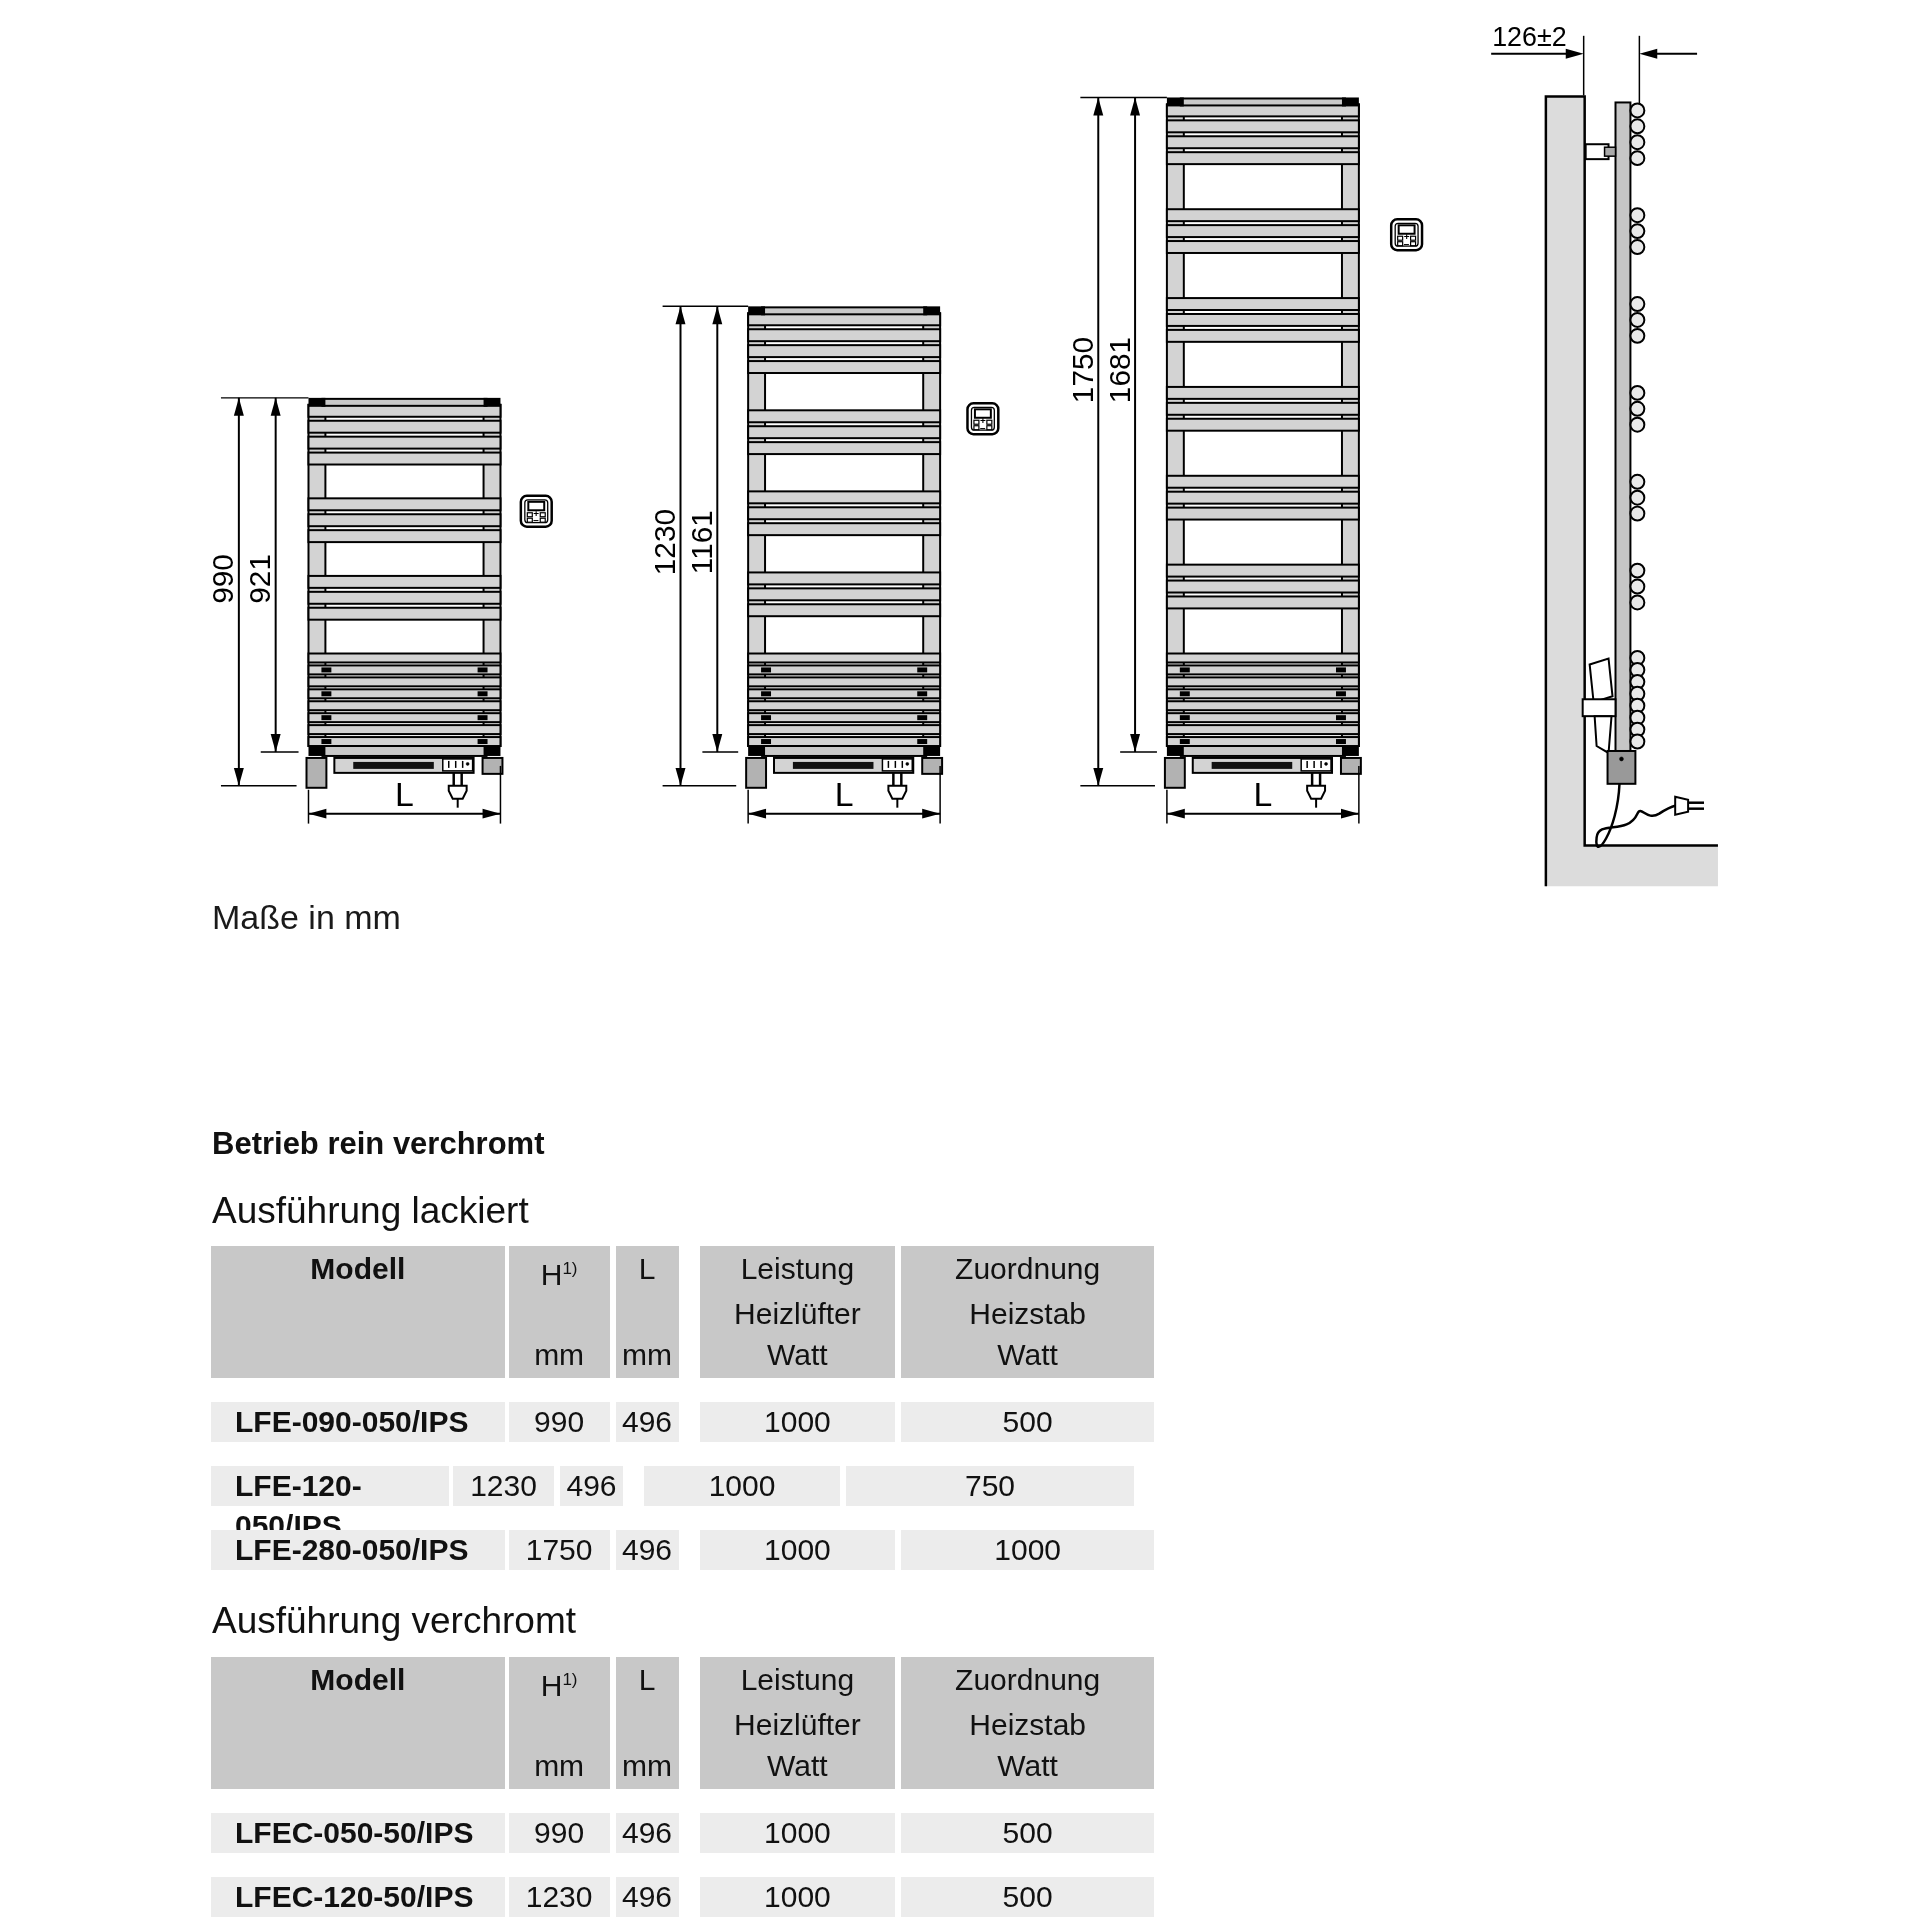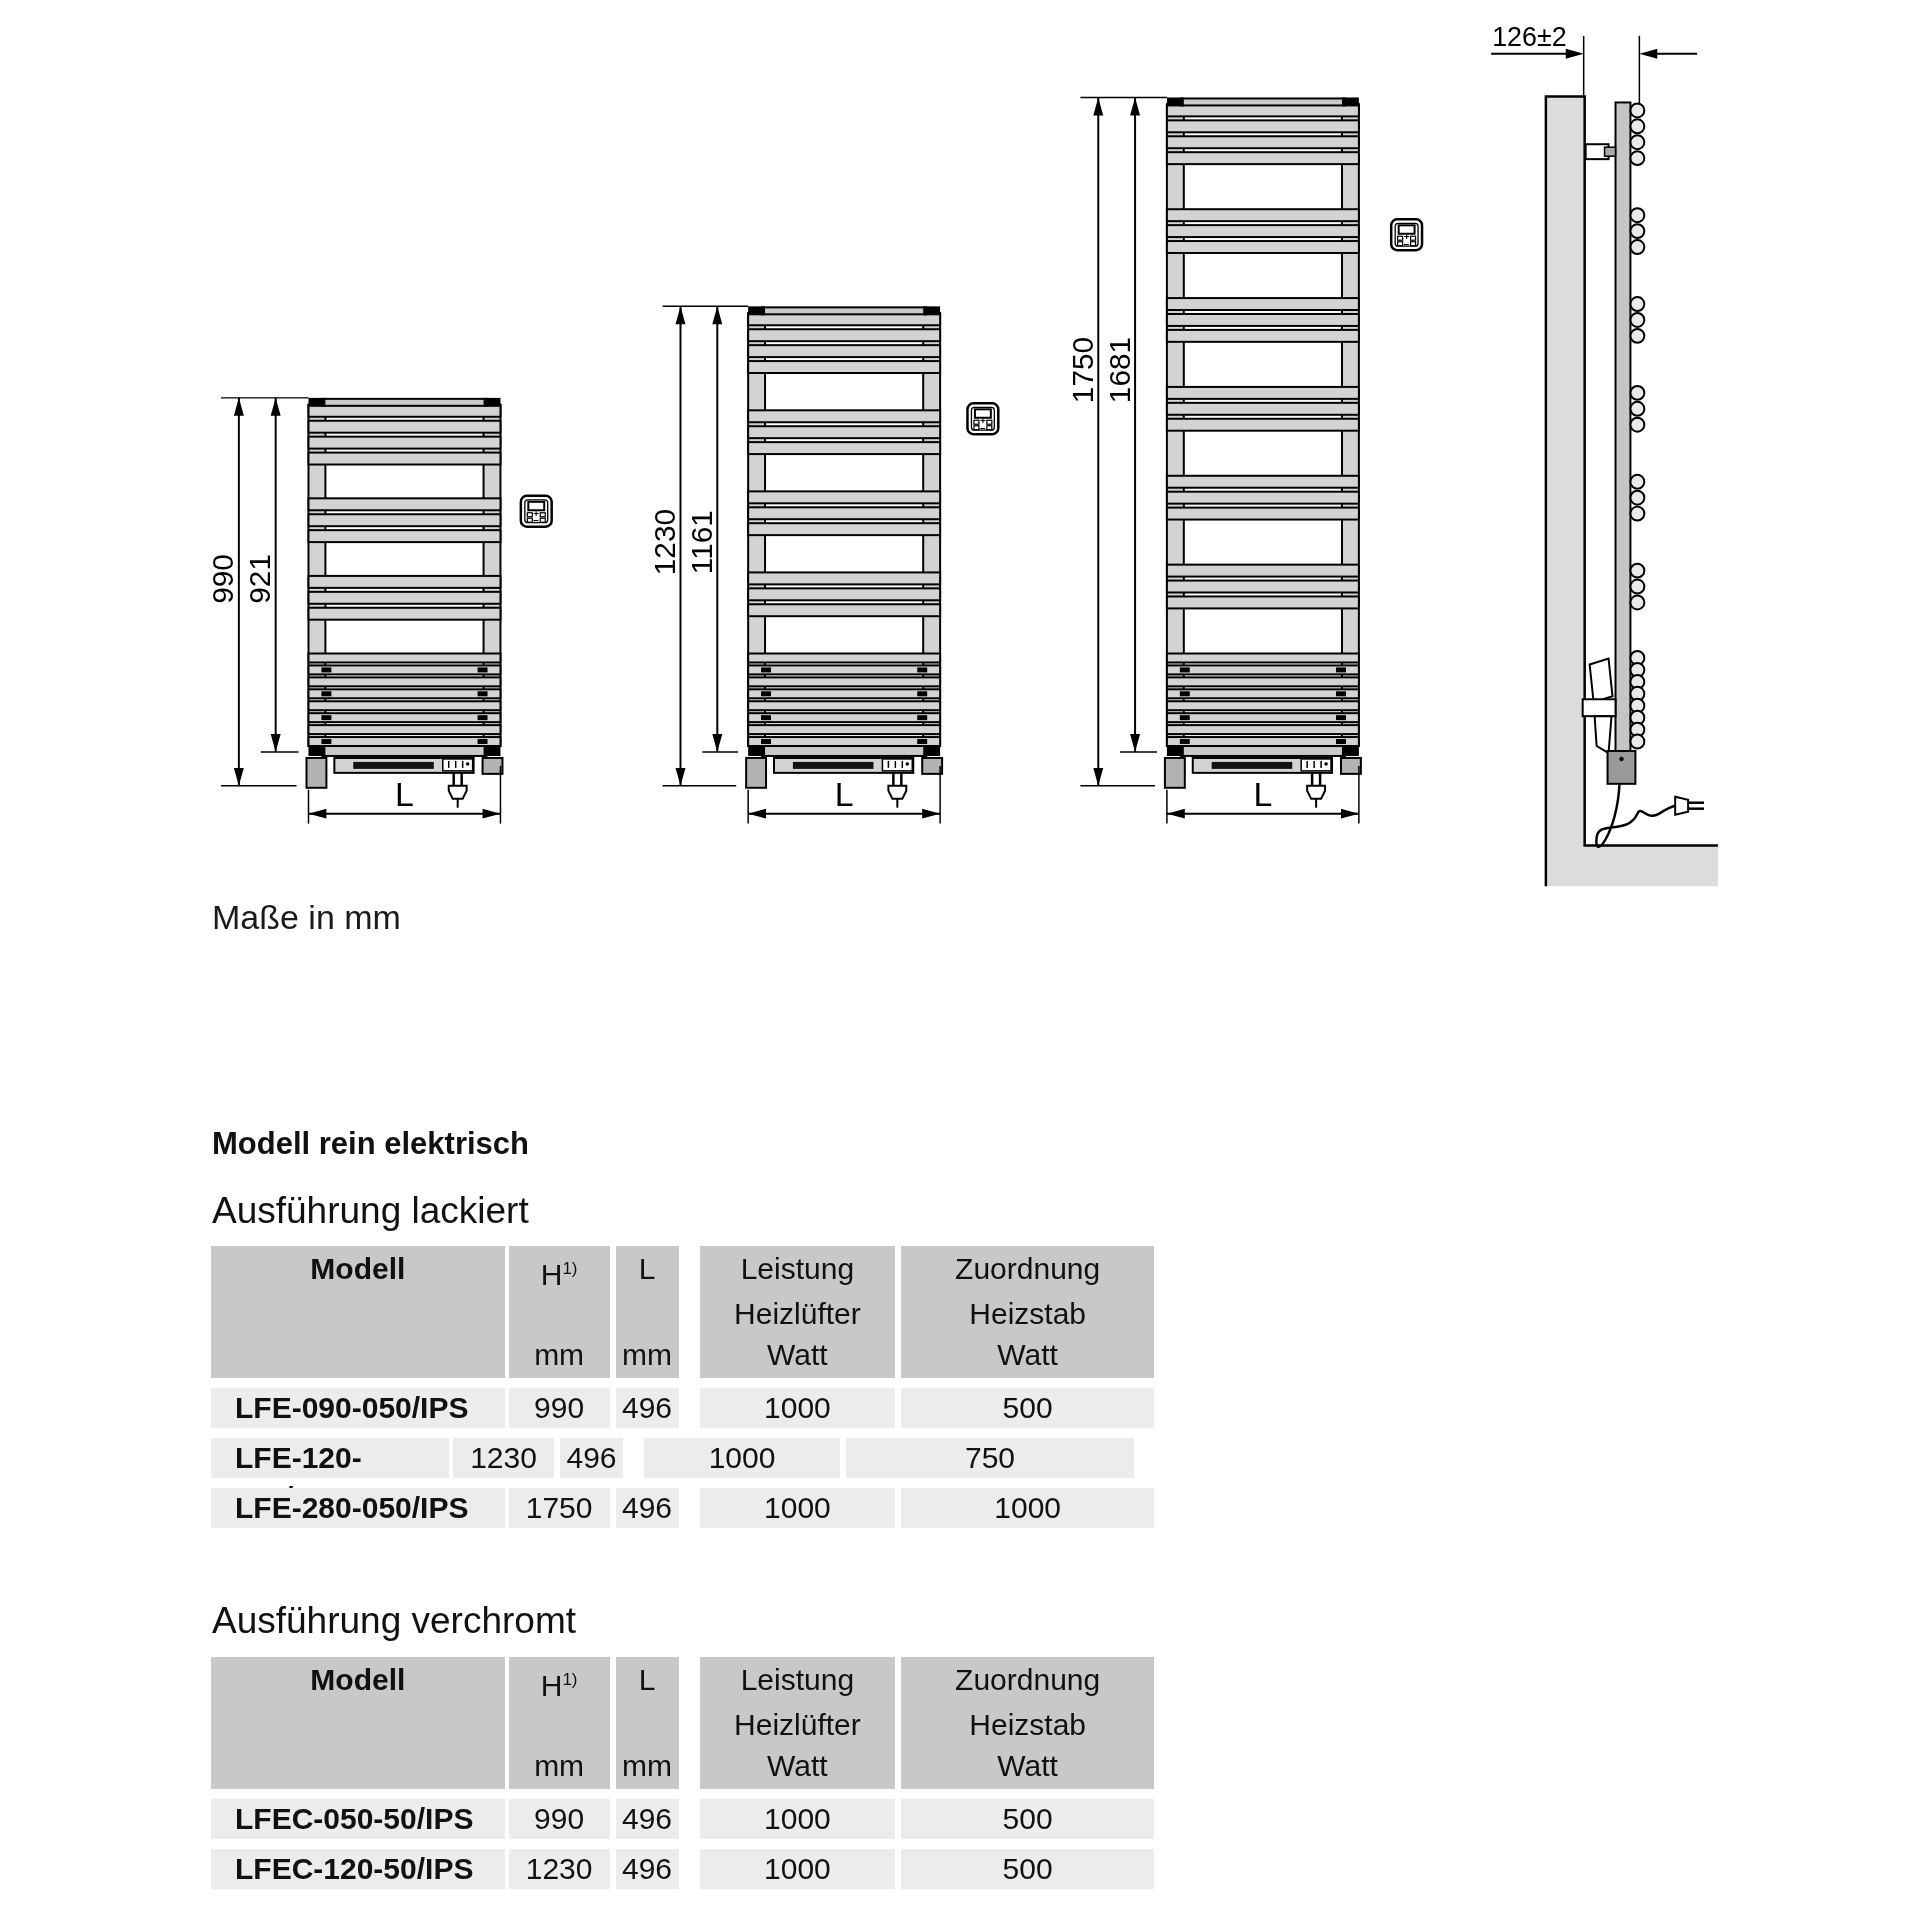--- a/index.html
+++ b/index.html
@@ -14,21 +14,21 @@
   #sub1{top:1600px;}
   .spec-table{position:absolute;left:211px;width:943px;}
   #table0{top:1246px;}
   #table1{top:1657px;}
   .thead{display:flex;}
   .hcol{height:132px;background:#c8c8c8;}
   .hline{height:45px;line-height:45px;text-align:center;font-size:30px;color:#111;}
   .hline.unit{height:43px;line-height:38px;}
   .hline.bold{font-weight:bold;}
   .hline sup{font-size:17px;}
-  .trow{display:flex;margin-top:10px;border-radius:9px;}
+  .trow{display:flex;margin-top:24px;border-radius:9px;}
   .tcell{height:40px;line-height:40px;background:#ececec;text-align:center;font-size:30px;color:#111;}
   .tcell.model{text-align:left;padding-left:24px;box-sizing:border-box;font-weight:bold;}
 </style>
 </head>
 <body>
 
 <div class="page">
   <svg id="drawing" width="1923" height="935" viewBox="0 0 1933 940">
       <g>
         <rect x="310" y="407" width="17" height="343" fill="#d3d3d3" stroke="#000000" stroke-width="2"></rect>
@@ -338,21 +338,21 @@
         <path d="M1603,720 L1620,720 L1617,757 L1605,750 Z" fill="#fff" stroke="#000000" stroke-width="2"></path>
         <rect x="1616" y="755" width="28" height="33" fill="#999" stroke="#000000" stroke-width="2"></rect>
         <circle cx="1630" cy="763" r="2" fill="#000" stroke="#000" stroke-width="0.5"></circle>
         <path d="M1628,788 C1626,836 1602,868 1605,842 C1607,824 1636,840 1646,818 C1650,809 1655,826 1668,818 C1674,814 1679,811 1684,810" fill="none" stroke="#000000" stroke-width="2.5"></path>
         <path d="M1684,801 L1697,804 L1697,816 L1684,819 Z" fill="#fff" stroke="#000000" stroke-width="2"></path>
         <line x1="1697" y1="807" x2="1713" y2="807" stroke="#000000" stroke-width="2.5"></line>
         <line x1="1697" y1="813" x2="1713" y2="813" stroke="#000000" stroke-width="2.5"></line>
       </g>
     </svg>
   <div class="note">Maße in mm</div>
-  <div class="heading">Modell rein elektrisch</div>
+  <div class="heading">Betrieb rein verchromt</div>
   <div class="subtitle" id="sub0">Ausführung lackiert</div>
   <div class="spec-table" id="table0">
       <div class="thead">
         <div class="hcol" style="width: 294px; margin-right: 4px;">
           <div class="hline bold">Modell</div>
           <div class="hline"></div>
           <div class="hline unit"></div>
         </div>
         <div class="hcol" style="width: 101px; margin-right: 6px;">
           <div class="hline">H<sup>1)</sup></div>

